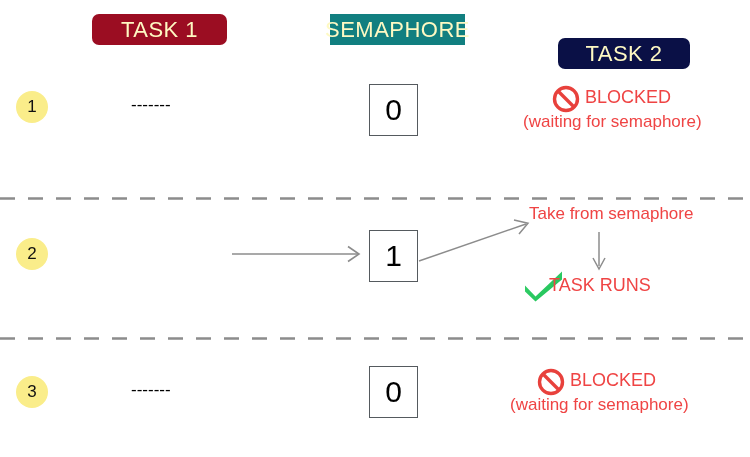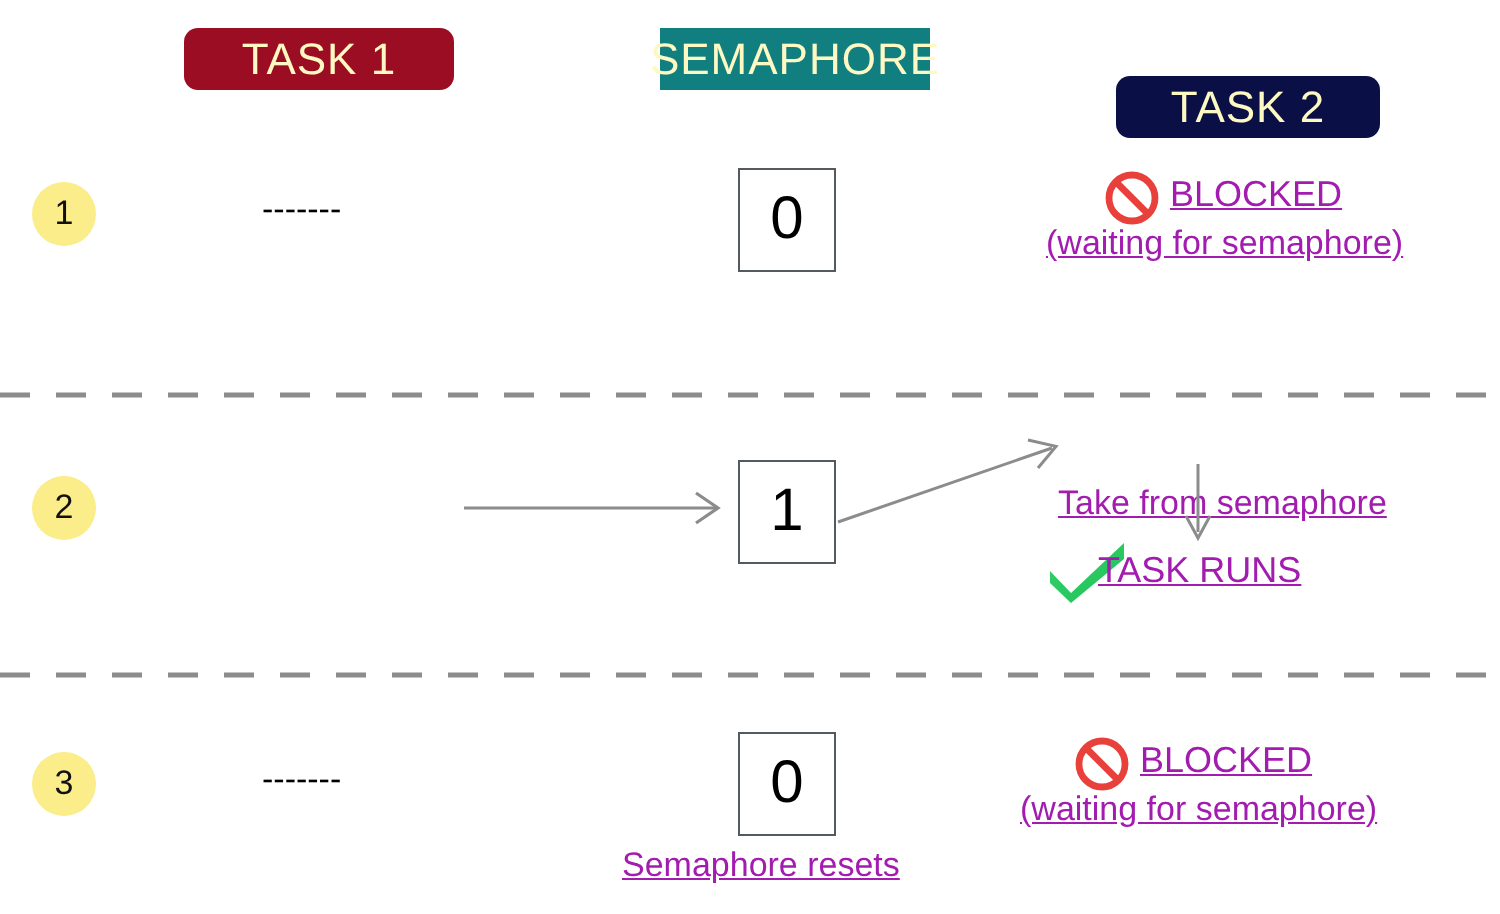--- a/index.html
+++ b/index.html
@@ -77,38 +77,37 @@
     font-size: 30px;
     color: #000000;
     font-family: "Liberation Sans", sans-serif;
   }
   .sem-box-1 { left: 369px; top: 84px; }
   .sem-box-2 { left: 369px; top: 230px; }
   .sem-box-3 { left: 369px; top: 366px; }
 
   
   .txt {
-    color: #a21caf;
+    color: #ef4444;
     font-size: 17px;
     white-space: nowrap;
     font-family: "Liberation Sans", sans-serif;
-    text-decoration: underline;
   }
   .dashes {
     font-size: 17px;
     color: #000000;
     letter-spacing: 0px;
     font-family: "Liberation Sans", sans-serif;
     white-space: nowrap;
   }
   .dash1 { left: 131px; top: 95px; }
   .dash3 { left: 131px; top: 380px; }
 
   .give-label   { left: 65px;  top: 244px; }
-  .take-label   { left: 529px; top: 204px; margin-top: 38px; }
+  .take-label   { left: 529px; top: 204px; }
   .taskruns     { left: 549px; top: 275px; font-size: 18px; }
   .blocked1     { left: 585px; top: 87px;  font-size: 18px; }
   .blocked-sub1 { left: 523px; top: 112px; font-size: 17px; }
   .blocked3     { left: 570px; top: 370px; font-size: 18px; }
   .blocked-sub3 { left: 510px; top: 395px; font-size: 17px; }
   .sem-resets   { left: 311px; top: 423px; font-size: 17px; }
 
   
   .icon-block-1 { left: 551px; top: 84px; }
   .icon-block-3 { left: 536px; top: 367px; }
@@ -195,21 +194,20 @@
       <line x1="0" y1="1.5" x2="750" y2="1.5" stroke="#8c8c8c" stroke-width="2.4" stroke-dasharray="15 13"></line>
     </svg>
   </div>
 
   <div class="abs step-bubble step3">3</div>
 
   <div class="abs dashes dash3">-------</div>
 
   <div class="abs sem-box sem-box-3">0</div>
 
-  <div class="abs txt sem-resets">Semaphore resets</div>
 
   <div class="abs icon-block-3">
     <svg width="30" height="30" viewBox="0 0 30 30">
       <circle cx="15" cy="15" r="11.5" fill="none" stroke="#e8413c" stroke-width="3.4"></circle>
       <line x1="7.0" y1="7.0" x2="23.0" y2="23.0" stroke="#e8413c" stroke-width="3.4"></line>
     </svg>
   </div>
   <div class="abs txt blocked3">BLOCKED</div>
   <div class="abs txt blocked-sub3">(waiting for semaphore)</div>
 

